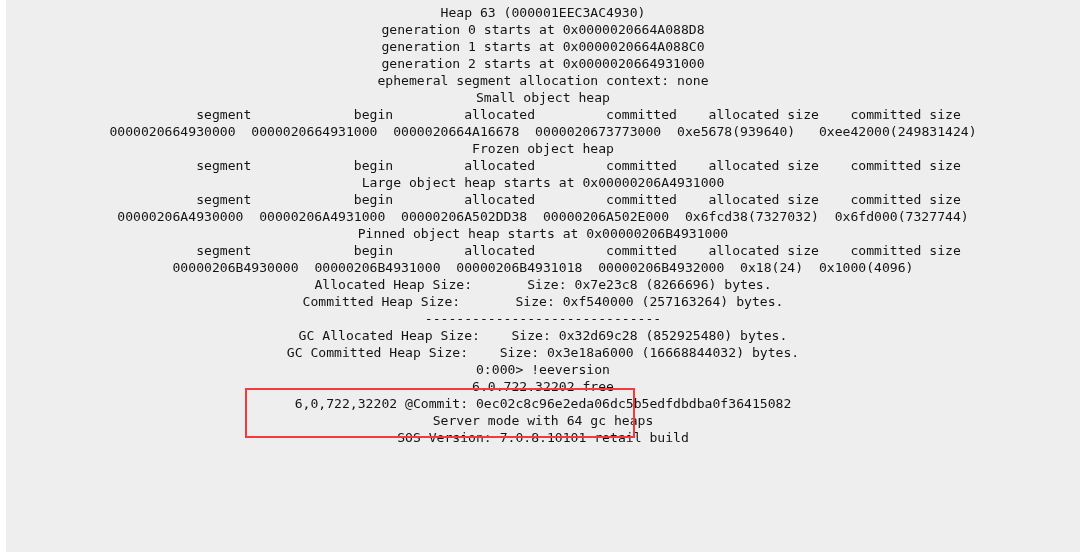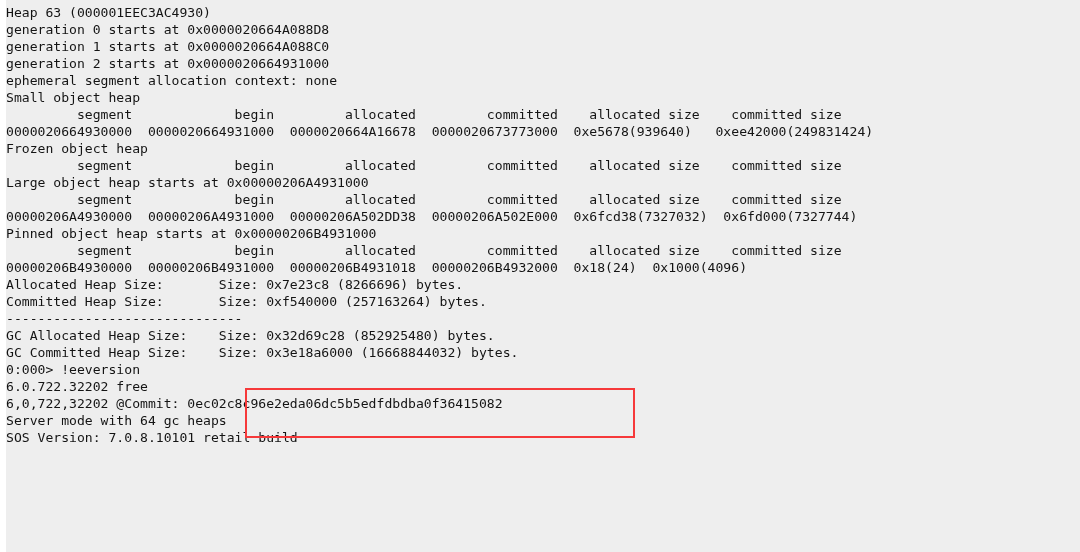--- a/index.html
+++ b/index.html
@@ -41,20 +41,21 @@
     font-size: 13.1px;
     line-height: 17px;
     color: #141414;
     white-space: pre;
     letter-spacing: 0px;
   }
   .line {
     display: block;
     height: 17px;
     white-space: pre;
+    text-align: center;
   }
   #highlight-box {
     position: absolute;
     left: 245px;
     top: 388px;
     width: 390px;
     height: 50px;
     border: 2px solid #f6393a;
     box-sizing: border-box;
     pointer-events: none;

